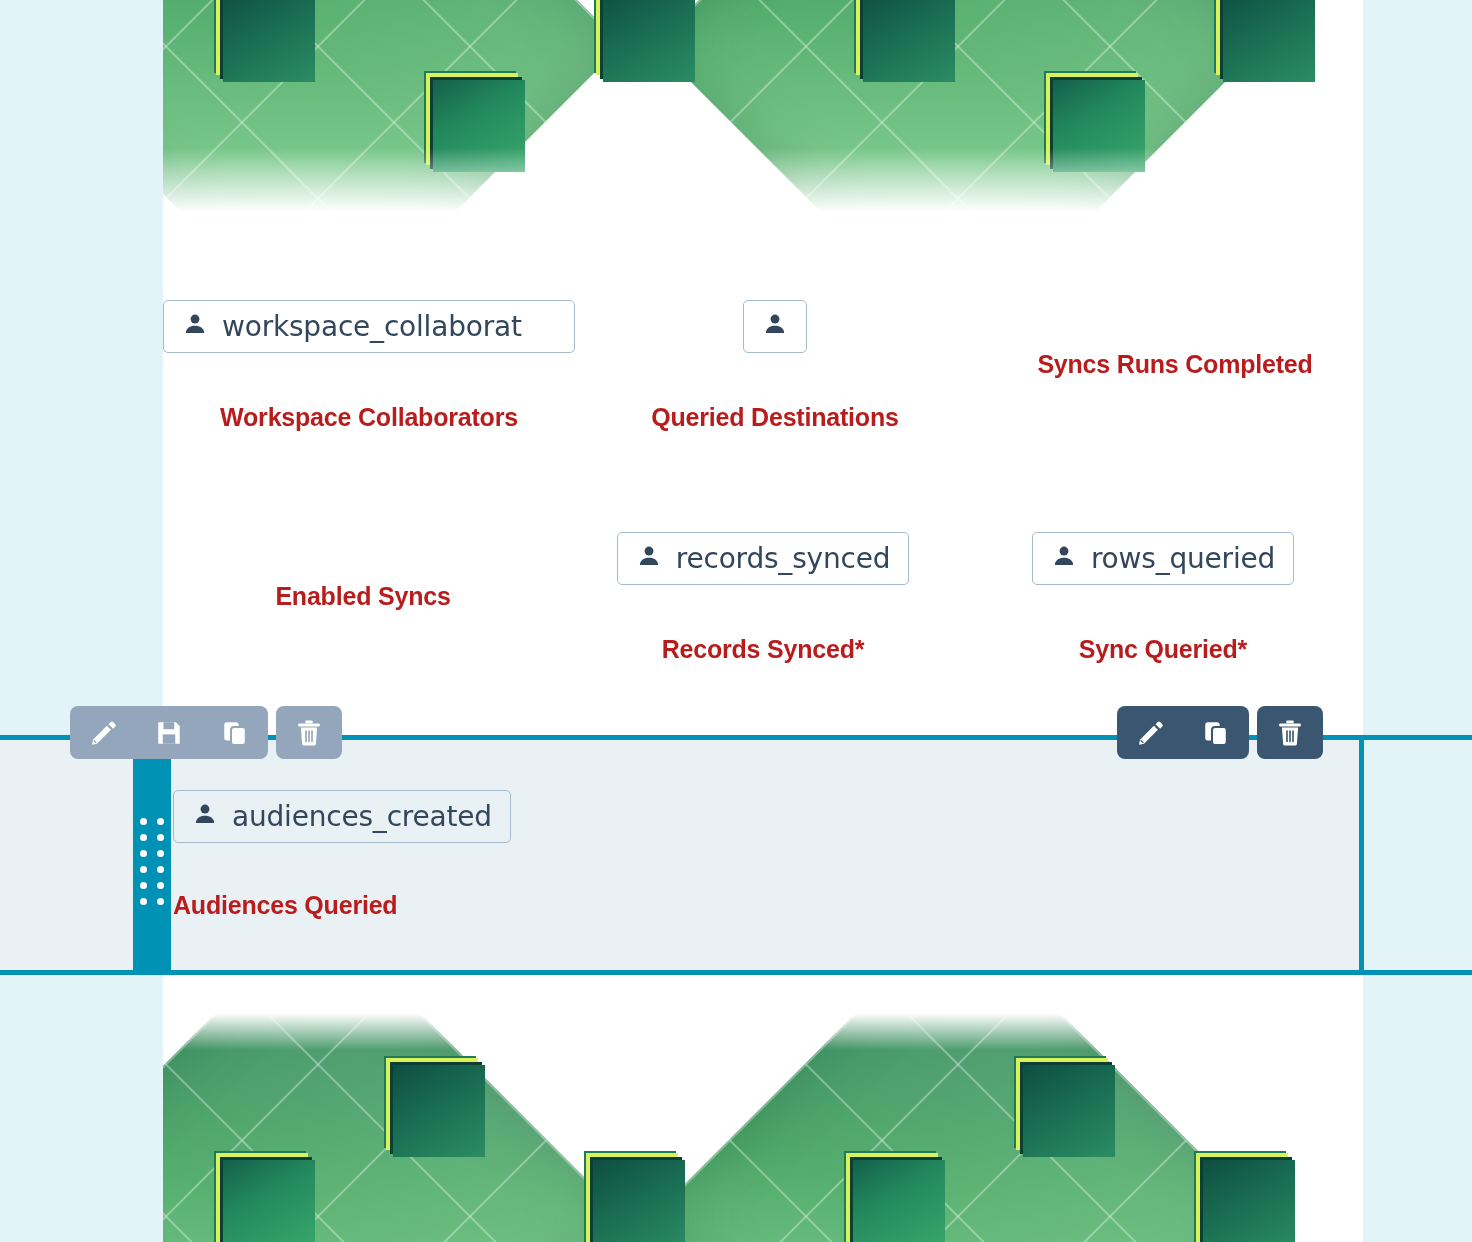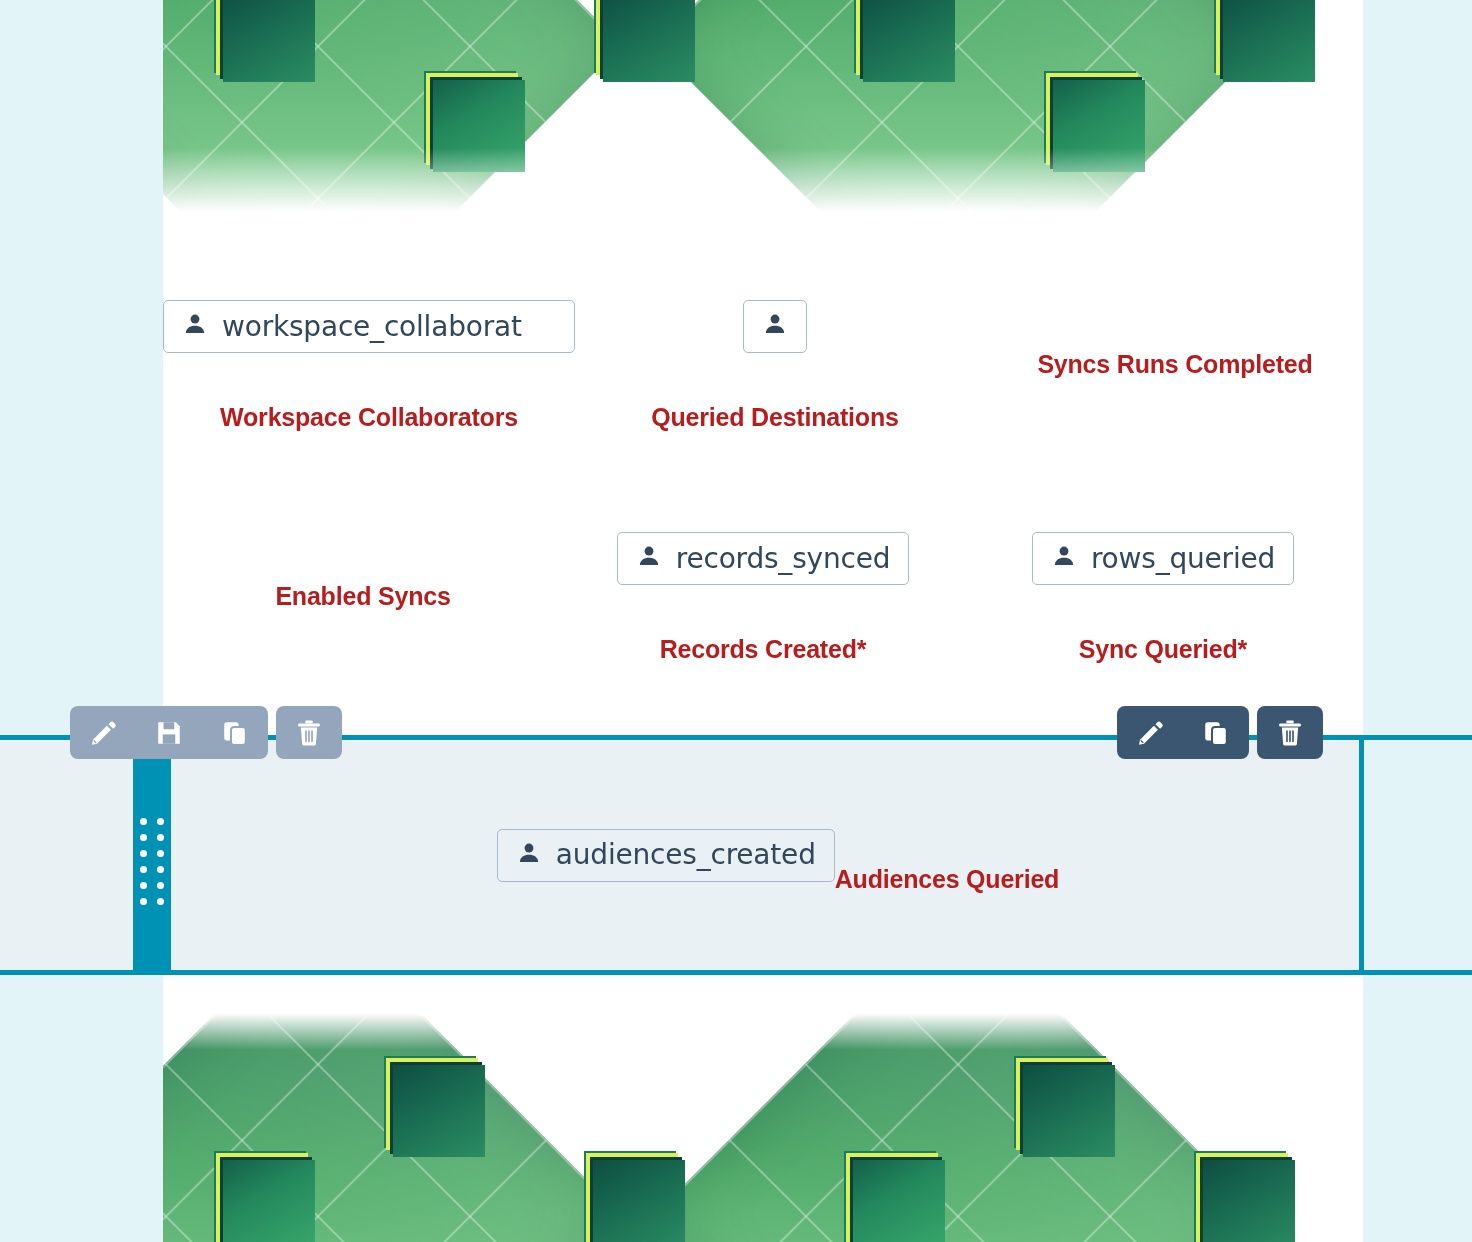--- a/index.html
+++ b/index.html
@@ -177,27 +177,27 @@
     left: 0;
     width: 1472px;
     height: 5px;
     background: #0092b5;
   }
   .bleed-rule.top    { top: 735px; }
   .bleed-rule.bottom { top: 970px; }
 
   .selected-inner {
     position: absolute;
-    left: 180px;
+    left: 173px;
     top: 740px;
     width: 1196px;
     height: 230px;
     display: flex;
-    flex-direction: row;
-    align-items: center;
+    flex-direction: column;
+    align-items: flex-start;
     justify-content: center;
   }
   .selected-inner .field-chip {
     background: transparent;
   }
   .selected-inner .metric-caption { margin-top: 48px; }
 
   
   .drag-handle {
     position: absolute;
@@ -341,21 +341,21 @@
       <div class="metric-col">
         <div class="field-chip">
           <span class="user-icon">
             <svg width="26" height="26" viewBox="0 0 24 24" aria-hidden="true">
               <circle cx="12" cy="7.4" r="4.1" fill="#32475c"></circle>
               <path d="M3.6 20.2c0-4.2 3.9-6.6 8.4-6.6s8.4 2.4 8.4 6.6z" fill="#32475c"></path>
             </svg>
           </span>
           <span class="chip-label">records_synced</span>
         </div>
-        <div class="metric-caption">Records Created*</div>
+        <div class="metric-caption">Records Synced*</div>
       </div>
 
       <div class="metric-col">
         <div class="field-chip">
           <span class="user-icon">
             <svg width="26" height="26" viewBox="0 0 24 24" aria-hidden="true">
               <circle cx="12" cy="7.4" r="4.1" fill="#32475c"></circle>
               <path d="M3.6 20.2c0-4.2 3.9-6.6 8.4-6.6s8.4 2.4 8.4 6.6z" fill="#32475c"></path>
             </svg>
           </span>

